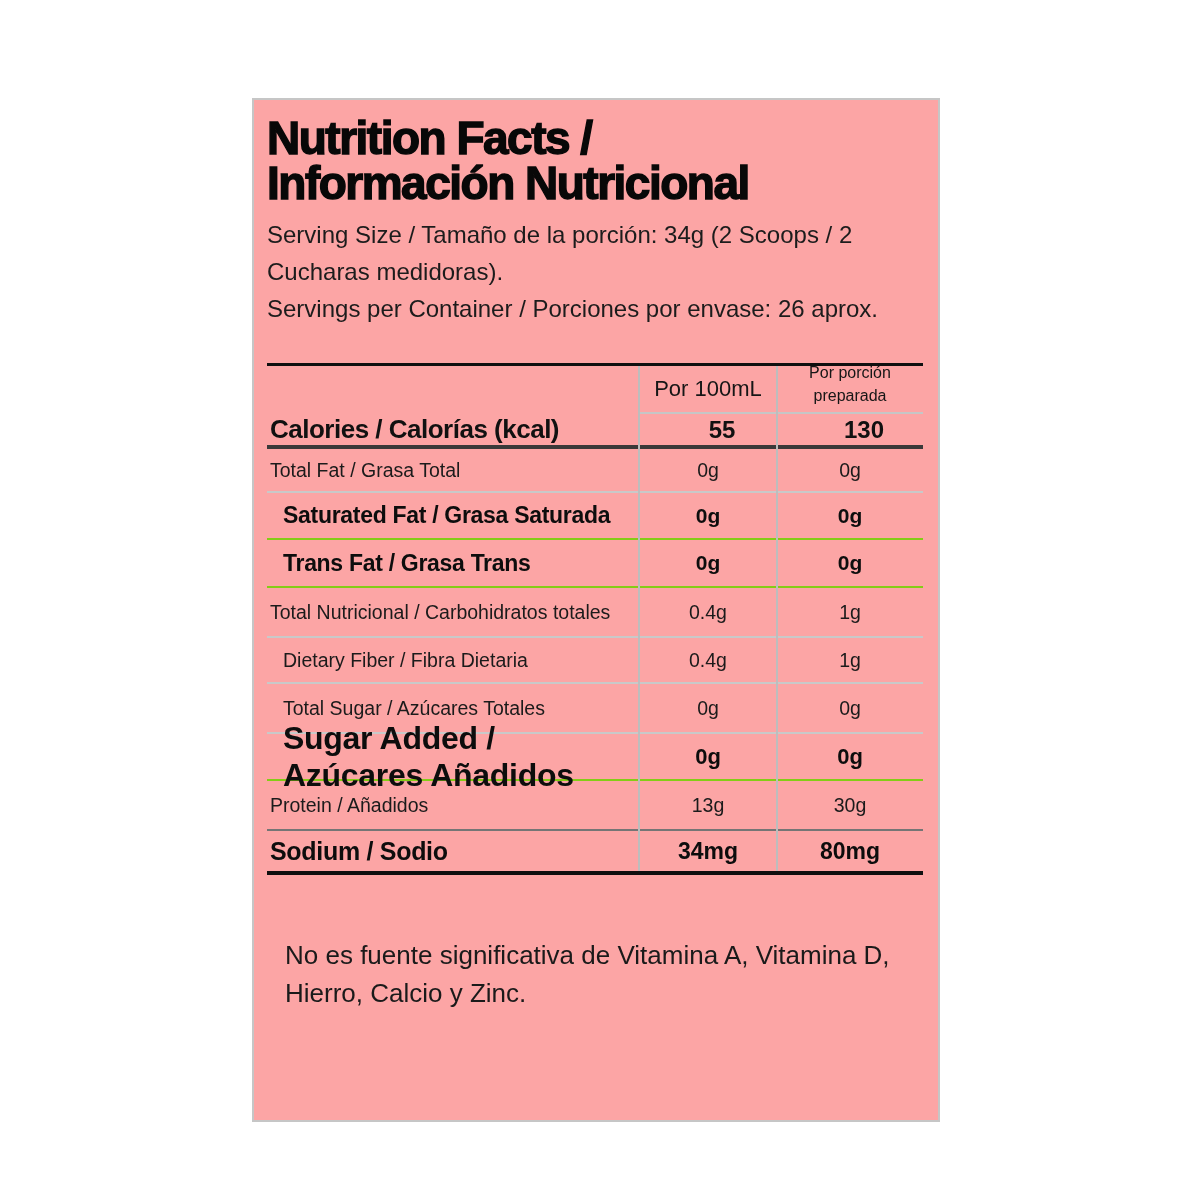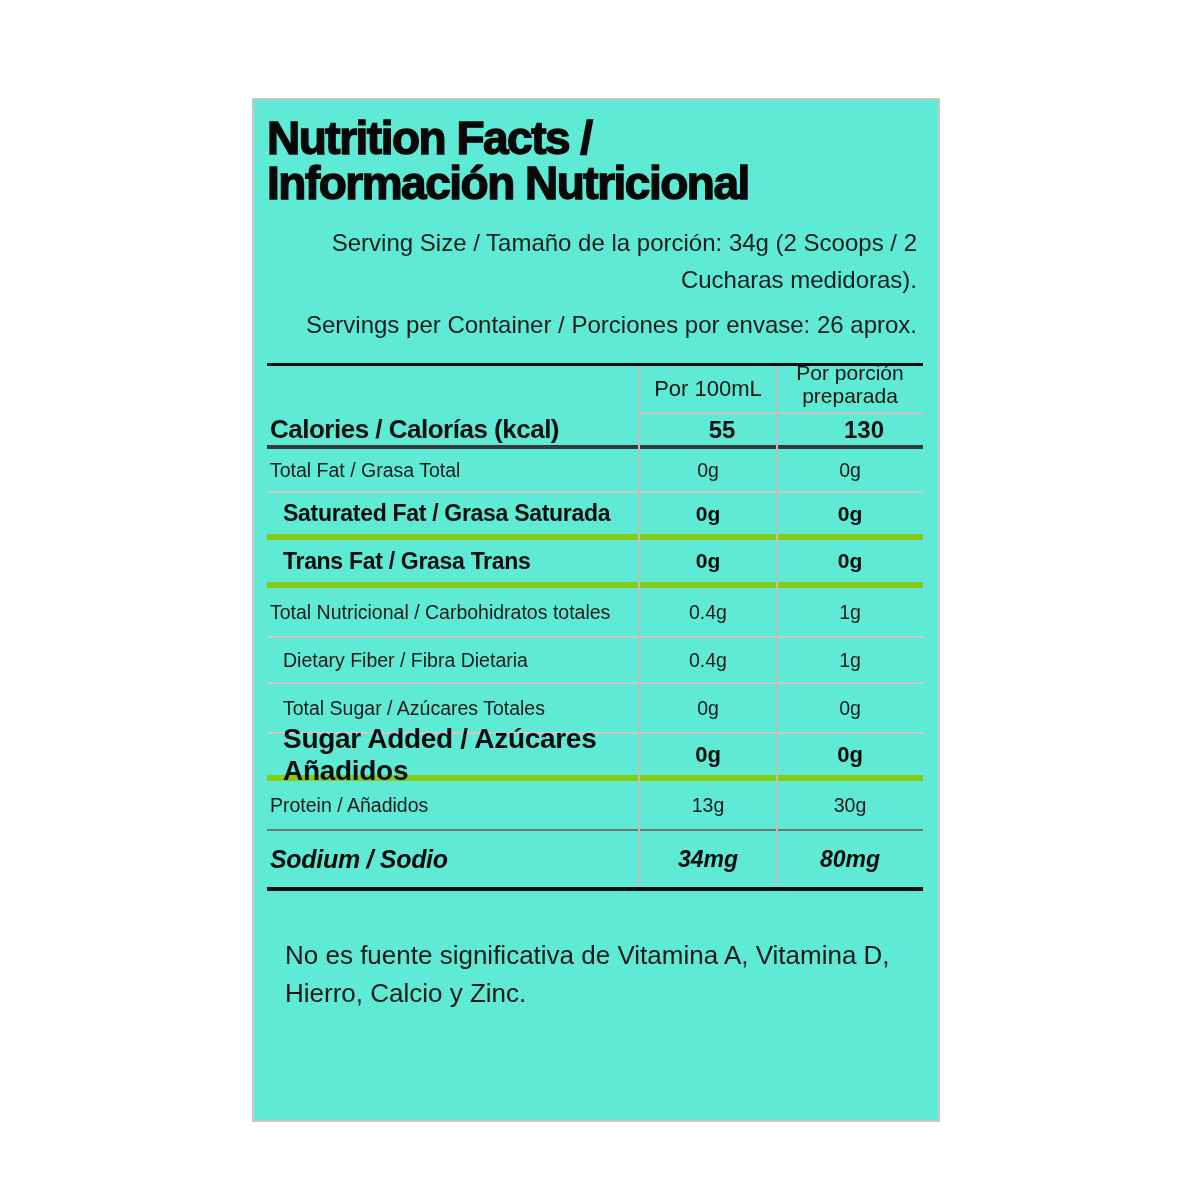--- a/index.html
+++ b/index.html
@@ -15,21 +15,21 @@
     height: 1200px;
     background: #ffffff;
     overflow: hidden;
   }
   .card {
     position: absolute;
     left: 252px;
     top: 98px;
     width: 688px;
     height: 1024px;
-    background: #5eead4;
+    background: #fca5a5;
     border: 2px solid #c6c6c6;
     box-sizing: border-box;
   }
   .title {
     position: absolute;
     left: 13px;
     top: 16px;
     width: 660px;
     margin: 0;
     font-size: 46px;
@@ -41,21 +41,21 @@
   }
   .serving {
     position: absolute;
     left: 13px;
     top: 116px;
     width: 658px;
     font-size: 24px;
     line-height: 37px;
     color: #1c1c1c;
   }
-  .serving p { margin: 8px; text-align: right; }
+  .serving p { margin: 0; }
 
   .ntable {
     position: absolute;
     left: 13px;
     top: 263px;
     width: 656px;
     border-top: 3px solid #0f0f0f;
     border-bottom: 4px solid #0f0f0f;
     box-sizing: content-box;
   }
@@ -88,42 +88,42 @@
   .c.val2 {
     width: 146px;
     text-align: center;
   }
   .indent .lbl { padding-left: 16px; }
 
   .row-header { height: 48px; align-items: stretch; }
   .row-header .c { display: flex; align-items: center; justify-content: center; }
   .row-header .val, .row-header .val2 { border-bottom: 2px solid #c6c6c6; }
   .hdr-1 { font-size: 22px; color: #161616; }
-  .hdr-2 { font-size: 21px; line-height: 23px; color: #161616; padding: 2px 14px 13px 14px; }
+  .hdr-2 { font-size: 16px; line-height: 23px; color: #161616; padding: 2px 14px 13px 14px; }
 
   .row-calories { height: 35px; border-bottom: 4px solid #3a3a3a; }
   .row-calories .lbl { font-size: 26px; font-weight: 700; letter-spacing: -0.5px; }
   .row-calories .val, .row-calories .val2 { font-size: 24px; font-weight: 700; padding-left: 28px; }
 
   .row-reg { font-size: 19.5px; color: #1b1b1b; border-bottom: 2px solid #c9c9c9; }
-  .row-bold { font-weight: 700; color: #0d0d0d; border-bottom: 6px solid #84cc16; }
+  .row-bold { font-weight: 700; color: #0d0d0d; border-bottom: 2px solid #84cc16; }
   .row-bold .lbl { font-size: 23px; letter-spacing: -0.3px; }
   .row-bold .val, .row-bold .val2 { font-size: 21px; }
 
   .row-totalfat   { height: 44px; }
   .row-saturated  { height: 47px; }
   .row-trans      { height: 48px; }
   .row-carb       { height: 50px; }
   .row-fiber      { height: 46px; }
   .row-sugar      { height: 50px; }
   .row-sugaradded { height: 47px; }
-  .row-sugaradded .lbl { font-size: 28px; }
+  .row-sugaradded .lbl { font-size: 32px; }
   .row-sugaradded .val, .row-sugaradded .val2 { font-size: 22px; }
   .row-protein    { height: 50px; border-bottom: 2px solid #757575; }
-  .row-sodium     { height: 56px; border-bottom: none; font-style: italic; }
+  .row-sodium     { height: 40px; border-bottom: none; }
   .row-sodium .lbl { font-size: 25px; }
   .row-sodium .val, .row-sodium .val2 { font-size: 23px; }
 
   .footnote {
     position: absolute;
     left: 15px;
     top: 820px;
     width: 652px;
     margin: 16px;
     font-size: 26px;

